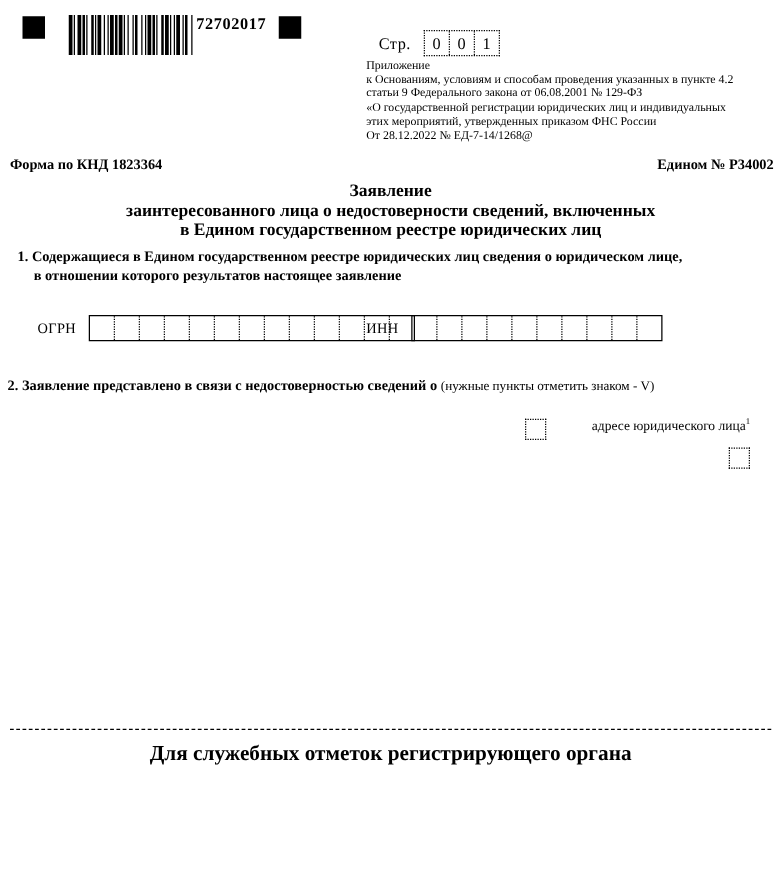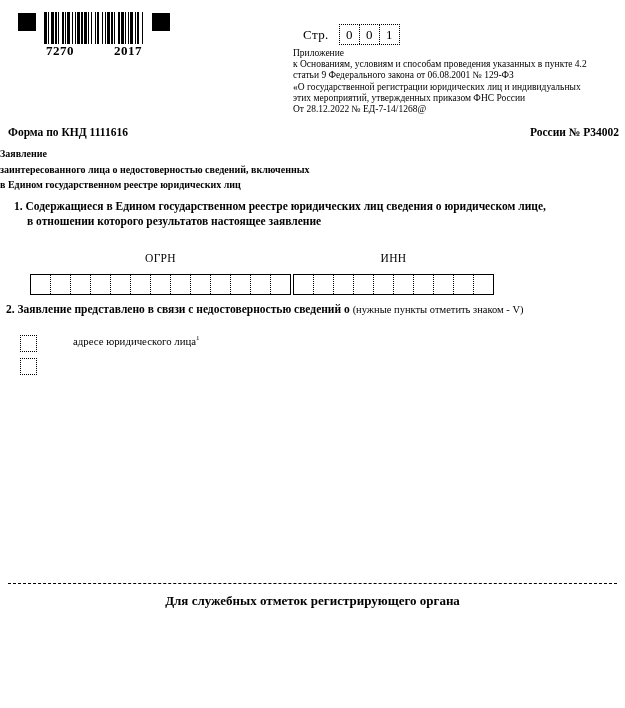--- a/index.html
+++ b/index.html
@@ -33,22 +33,23 @@
     gap: 8px;
   }
   .reg-square {
     width: 18px;
     height: 18px;
     background: #000000;
     margin-top: 1px;
   }
   .barcode-stack {
     display: flex;
-    flex-direction: column;
+    flex-direction: row;
     align-items: stretch;
+    margin-left: 11px;
   }
   .barcode-bars {
     display: flex;
     align-items: flex-end;
     height: 32px;
   }
   .barcode-bars i {
     display: block;
     background: #000000;
     height: 100%;
@@ -120,22 +121,23 @@
     font-size: 11.5px;
     font-weight: 700;
   }
 
   
   .title-block {
     position: absolute;
     left: 0;
     top: 146px;
     width: 625px;
-    font-weight: 700;
-    font-size: 10px;
+    text-align: center;
+    font-weight: 700;
+    font-size: 14px;
     line-height: 15.5px;
   }
 
   
   .section1 {
     position: absolute;
     left: 14px;
     top: 199px;
     width: 560px;
     font-size: 11.5px;
@@ -149,21 +151,20 @@
     position: absolute;
     left: 0;
     top: 252px;
     width: 625px;
   }
   .ident-group {
     position: absolute;
     display: flex;
     align-items: center;
     gap: 10px;
-    flex-direction: column;
   }
   .ident-group.ogrn { left: 30px; }
   .ident-group.inn { left: 293px; }
   .ident-label {
     font-size: 11.5px;
     letter-spacing: 0.3px;
   }
   .ident-group .cells .cell {
     width: 19px;
     height: 19px;
@@ -187,20 +188,21 @@
   .options {
     position: absolute;
     left: 20px;
     top: 334px;
     width: 580px;
   }
   .option {
     display: flex;
     align-items: flex-start;
     height: 23px;
+    justify-content: flex-end;
   }
   .option.tall { height: 26px; }
   .checkbox {
     width: 15px;
     height: 15px;
     border: 1px dotted #000000;
     flex: 0 0 auto;
     margin-top: 1px;
   }
   .option-label {
@@ -223,21 +225,21 @@
     top: 583px;
     width: 609px;
     border-top: 1px dashed #000000;
   }
   .service-note {
     position: absolute;
     left: 0;
     top: 593px;
     width: 625px;
     text-align: center;
-    font-size: 13px;
+    font-size: 17px;
     font-weight: 700;
   }
 </style>
 </head>
 <body>
 
 <div class="page">
 
   <div class="barcode-area">
     <div class="reg-square"></div>
@@ -323,26 +325,26 @@
 
   <div class="annotation" id="annotation">
       <div>Приложение</div>
       <div>к Основаниям, условиям и способам проведения указанных в пункте 4.2</div>
       <div>статьи 9 Федерального закона от 06.08.2001 № 129-ФЗ</div>
       <div> «О государственной регистрации юридических лиц и индивидуальных</div>
       <div>этих мероприятий, утвержденных приказом ФНС России</div>
       <div>От 28.12.2022 № ЕД-7-14/1268@</div>
     </div>
 
-  <div class="knd-code">Форма по КНД 1111616</div>
-  <div class="form-code">России № Р34002</div>
+  <div class="knd-code">Форма по КНД 1823364</div>
+  <div class="form-code">Едином № Р34002</div>
 
   <div class="title-block">
     <div>Заявление</div>
-    <div>заинтересованного лица о недостоверностью сведений, включенных</div>
+    <div>заинтересованного лица о недостоверности сведений, включенных</div>
     <div>в Едином государственном реестре юридических лиц</div>
   </div>
 
   <div class="section1">
     <div>1. Содержащиеся в Едином государственном реестре юридических лиц сведения о юридическом лице,</div>
     <div class="l2">в отношении которого результатов настоящее заявление</div>
   </div>
 
   <div class="ident-row">
     <div class="ident-group ogrn">

